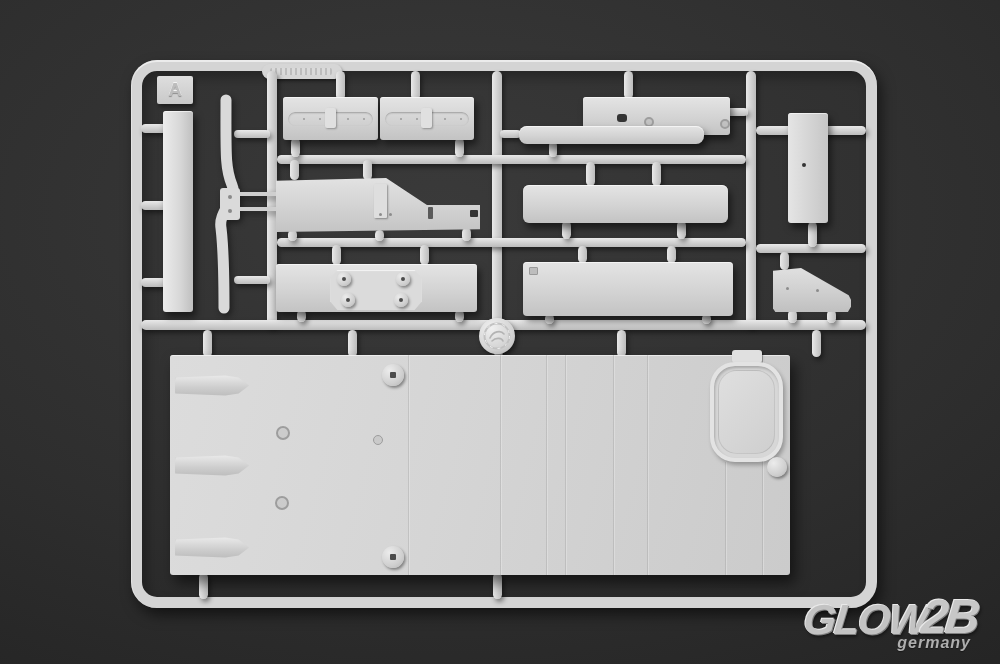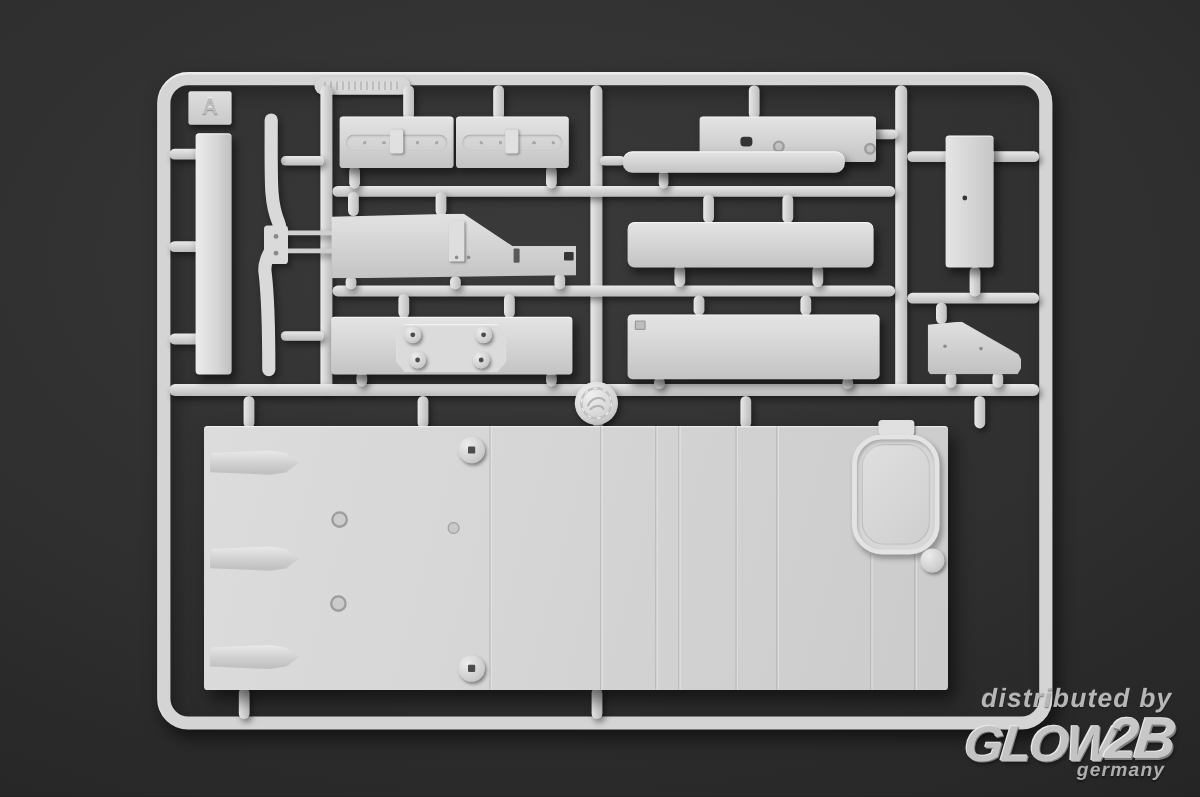--- a/index.html
+++ b/index.html
@@ -237,21 +237,20 @@
     <div class="hole" style="left:105px;top:141px;width:10px;height:10px;"></div>
     <div class="hole" style="left:203px;top:80px;width:8px;height:8px;border-width:1px;"></div>
     <div class="hinge"></div>
     <div class="hatch">
         <i></i>
       </div>
     <div class="boss" style="left:597px;top:102px;width:20px;height:20px;"></div>
   </div>
 
   <div class="wm">
-    <div class="wm-line1">distributed by</div>
     <div class="wm-brand">
       <span class="wm-glow">GLOW</span>
       <span class="wm-2b">2B</span>
     </div>
     <div class="wm-country">germany</div>
   </div>
 
 </div>
 
 </body></html>

